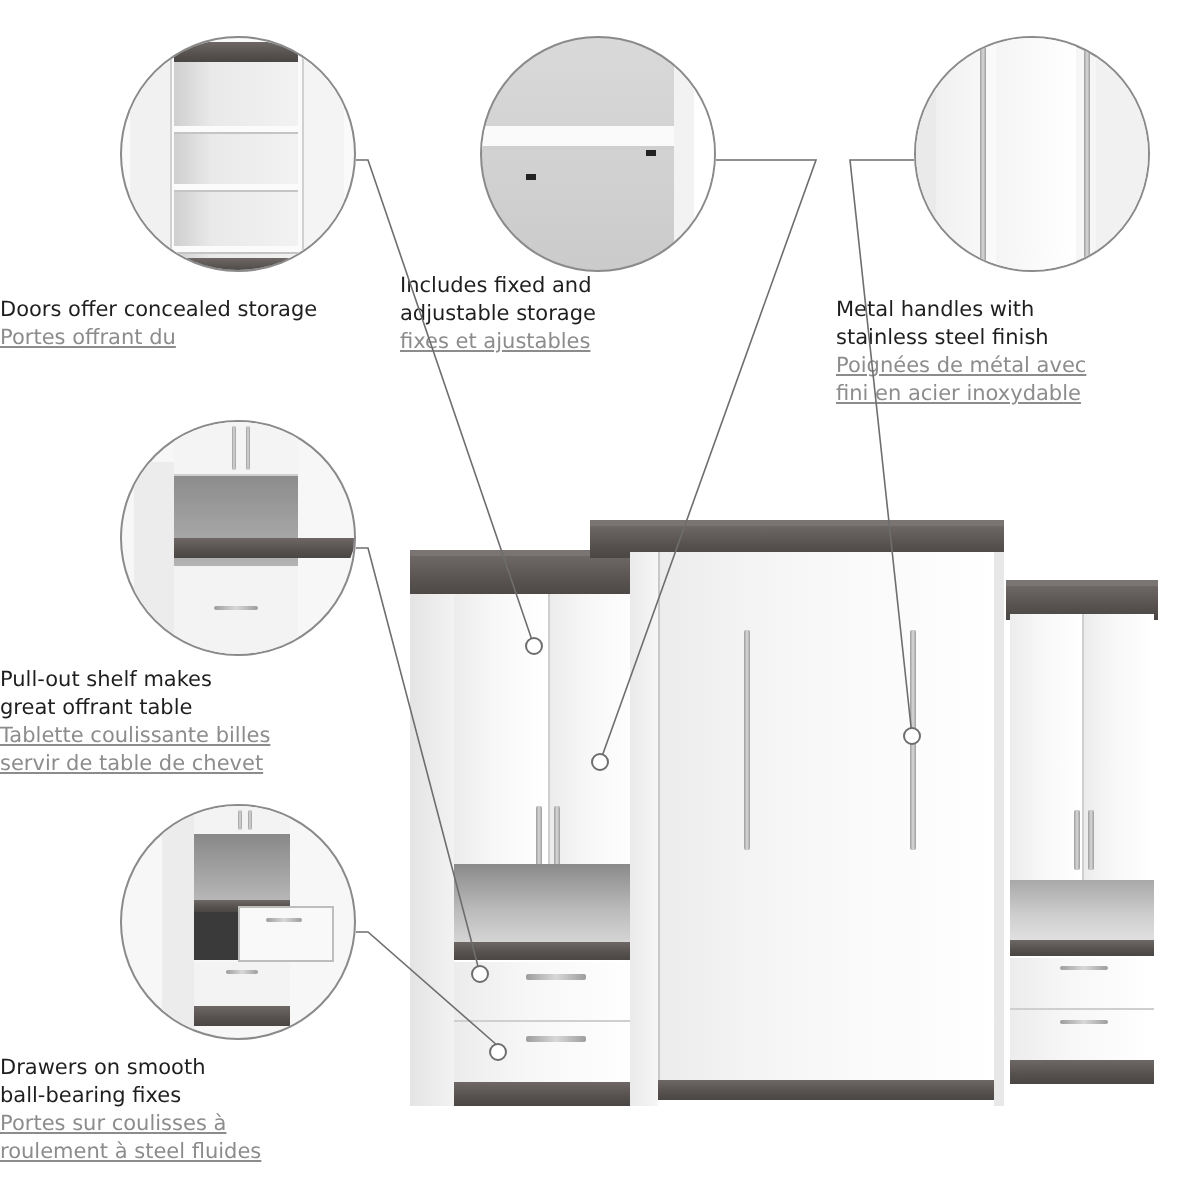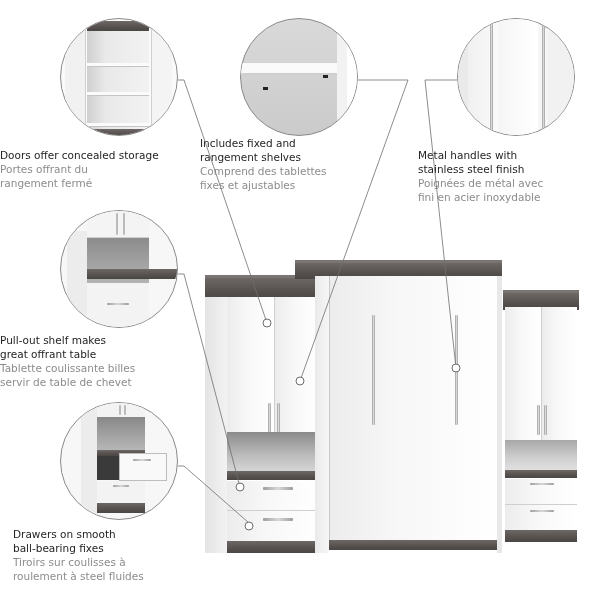--- a/index.html
+++ b/index.html
@@ -1,21 +1,21 @@
 <!DOCTYPE html>
 <html><head>
 <meta charset="utf-8">
 <style>
   html,body{margin:0;padding:0;background:#ffffff;}
   body{width:600px;height:600px;position:relative;overflow:hidden;font-family:"DejaVu Sans","Liberation Sans",sans-serif;}
   .abs{position:absolute;}
   .circle{position:absolute;border-radius:50%;border:1px solid #8a8a8a;overflow:hidden;background:#f3f3f3;box-sizing:border-box;}
   .caption{position:absolute;text-align:left;line-height:14px;font-size:10.5px;}
   .caption .en{color:#1e1e1e;display:block;}
-  .caption .fr{color:#8c8c8c;display:block;}
+  .caption .fr{color:#8c8c8c;display:block;text-decoration:underline;}
   svg.overlay{position:absolute;left:0;top:0;width:600px;height:600px;pointer-events:none;}
   .wood{background:linear-gradient(180deg,#6d6866 0%,#56514f 60%,#4a4644 100%);}
   .white{background:linear-gradient(90deg,#ececec 0%,#f7f7f7 40%,#ffffff 100%);}
   .handle{position:absolute;background:linear-gradient(90deg,#9d9d9d,#d8d8d8,#9d9d9d);border-radius:1px;}
   .seam{position:absolute;background:#c9c9c9;}
 </style>
 </head>
 <body>
 
 <div class="abs" style="left:200px;top:255px;width:385px;height:305px;">
@@ -123,48 +123,46 @@
     <div class="abs" style="left:36px;top:78px;width:48px;height:22px;background:#f3f3f3;"></div>
     <div class="handle" style="left:52px;top:82px;width:16px;height:2px;"></div>
     <div class="abs wood" style="left:36px;top:100px;width:48px;height:10px;"></div>
     <div class="abs" style="left:20px;top:0;width:16px;height:112px;background:#ececec;"></div>
   </div>
 </div>
 
 <div class="caption" style="left:0;top:148px;width:230px;">
   <span class="en">Doors offer concealed storage</span>
   <span class="fr">Portes offrant du</span>
-  <span class="fr">rangement fermé</span>
 </div>
 
 <div class="caption" style="left:200px;top:136px;width:200px;">
   <span class="en">Includes fixed and</span>
-  <span class="en">rangement shelves</span>
-  <span class="fr">Comprend des tablettes</span>
+  <span class="en">adjustable storage</span>
   <span class="fr">fixes et ajustables</span>
 </div>
 
 <div class="caption" style="left:418px;top:148px;width:200px;">
   <span class="en">Metal handles with</span>
   <span class="en">stainless steel finish</span>
   <span class="fr">Poignées de métal avec</span>
   <span class="fr">fini en acier inoxydable</span>
 </div>
 
 <div class="caption" style="left:0;top:333px;width:236px;">
   <span class="en">Pull-out shelf makes</span>
   <span class="en">great offrant table</span>
   <span class="fr">Tablette coulissante billes</span>
   <span class="fr">servir de table de chevet</span>
 </div>
 
-<div class="caption" style="left:0;top:527px;width:236px;margin-left:13px;">
+<div class="caption" style="left:0;top:527px;width:236px;">
   <span class="en">Drawers on smooth</span>
   <span class="en">ball-bearing fixes</span>
-  <span class="fr">Tiroirs sur coulisses à</span>
+  <span class="fr">Portes sur coulisses à</span>
   <span class="fr">roulement à steel fluides</span>
 </div>
 
 <svg class="overlay" viewBox="0 0 600 600">
   <g fill="none" stroke="#6e6e6e" stroke-width="0.8">
     <polyline points="178,80 184,80 267,323"></polyline>
     <polyline points="358,80 408,80 300,381"></polyline>
     <polyline points="457,80 425,80 456,368"></polyline>
     <polyline points="178,274 184,274 240,487"></polyline>
     <polyline points="178,466 184,466 249,523"></polyline>

